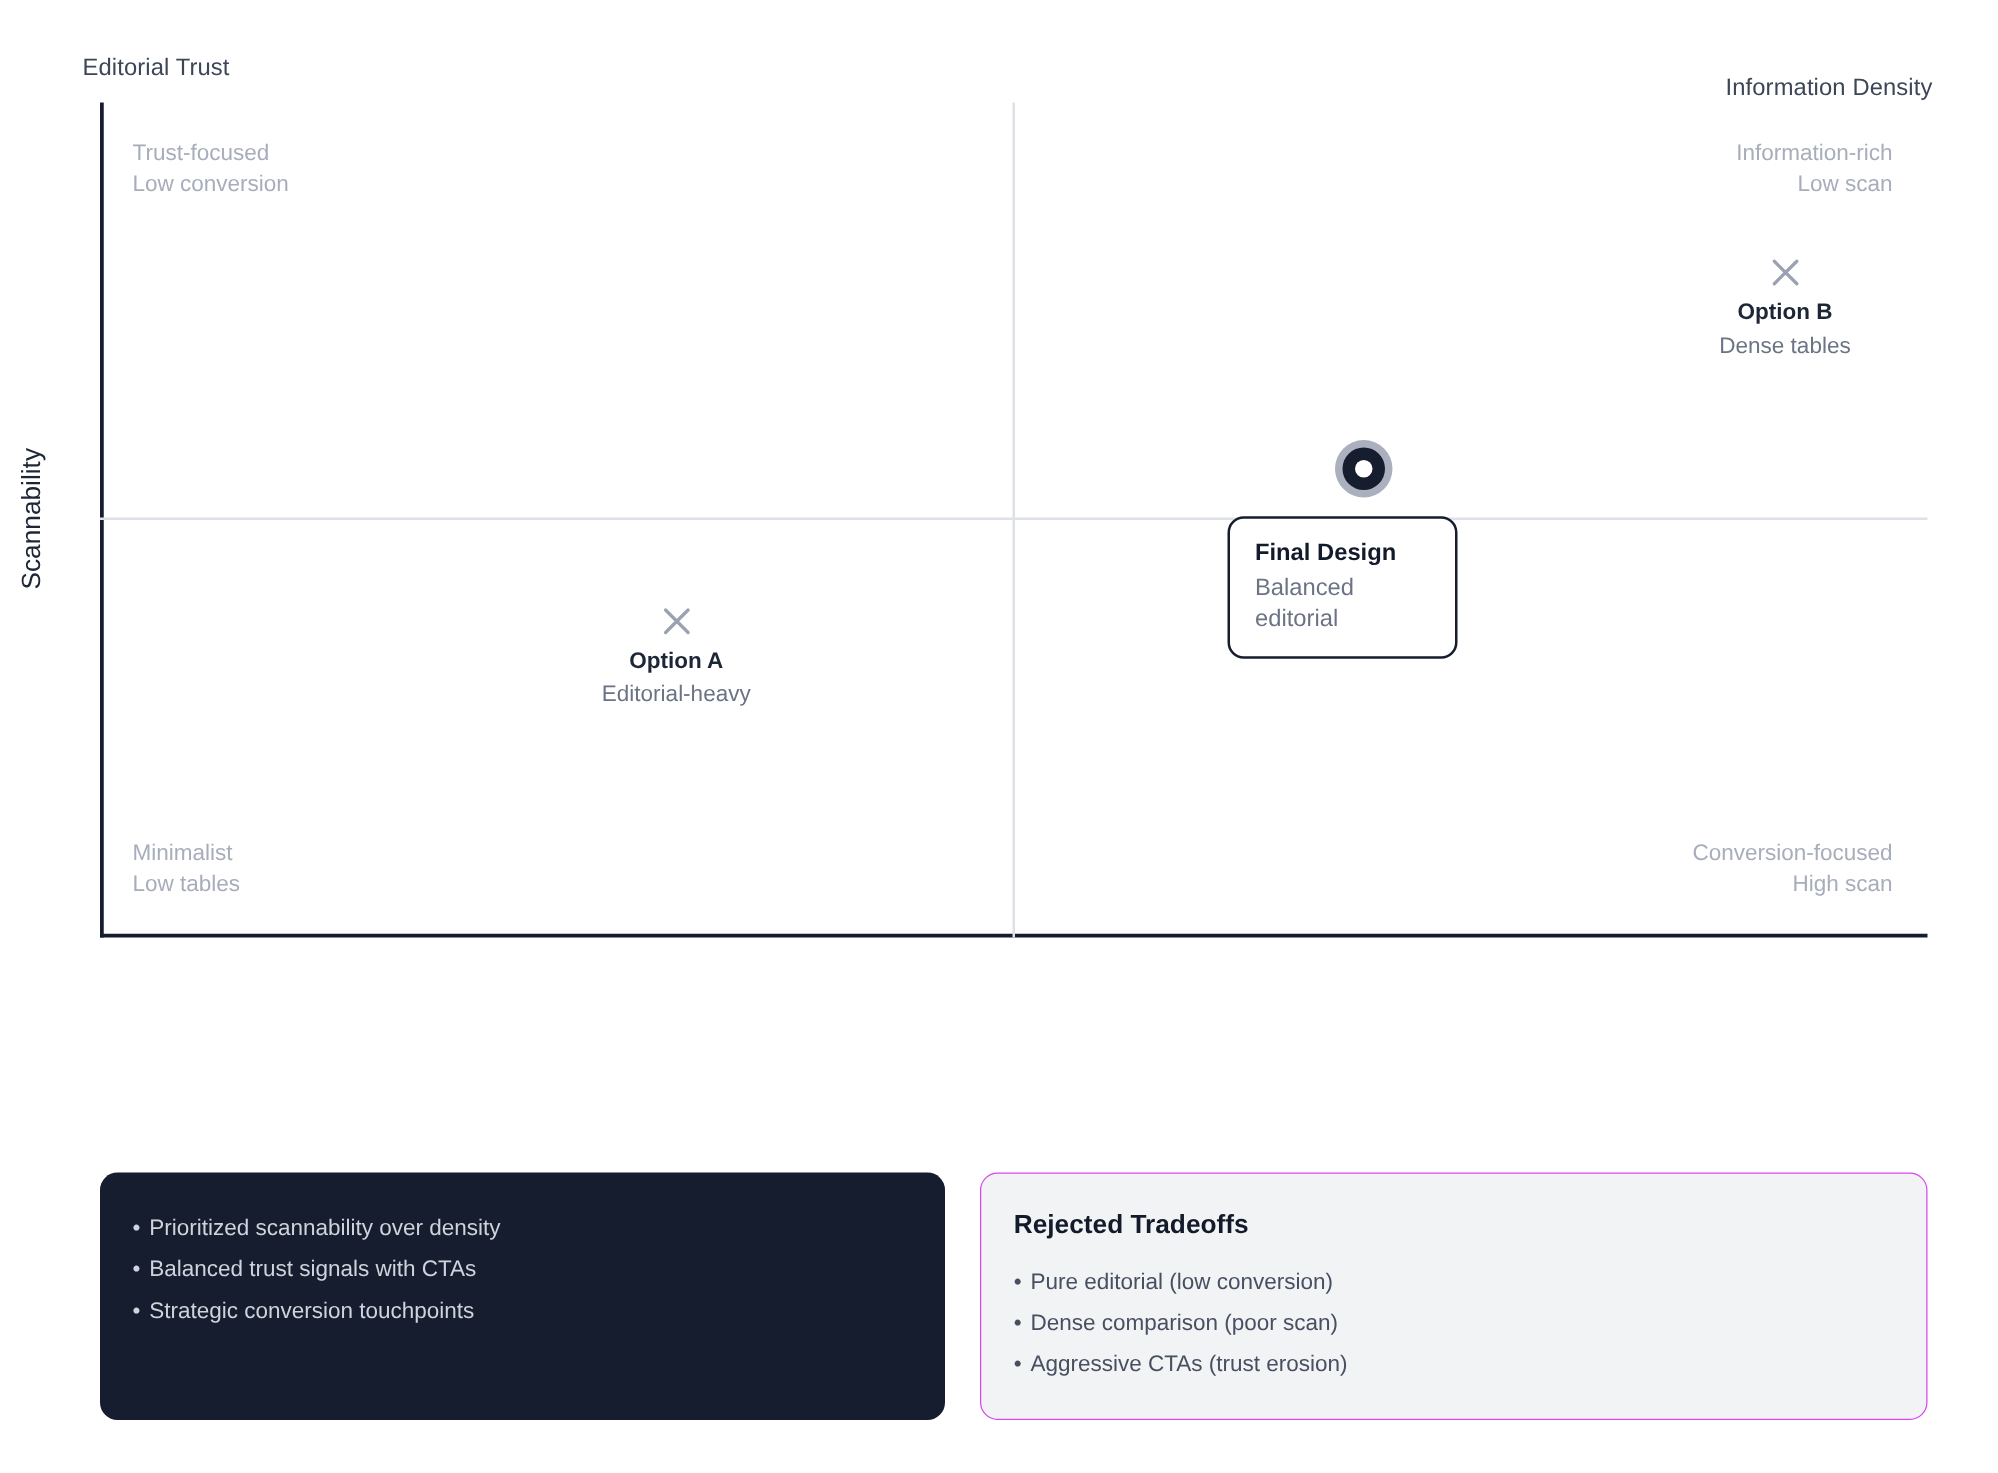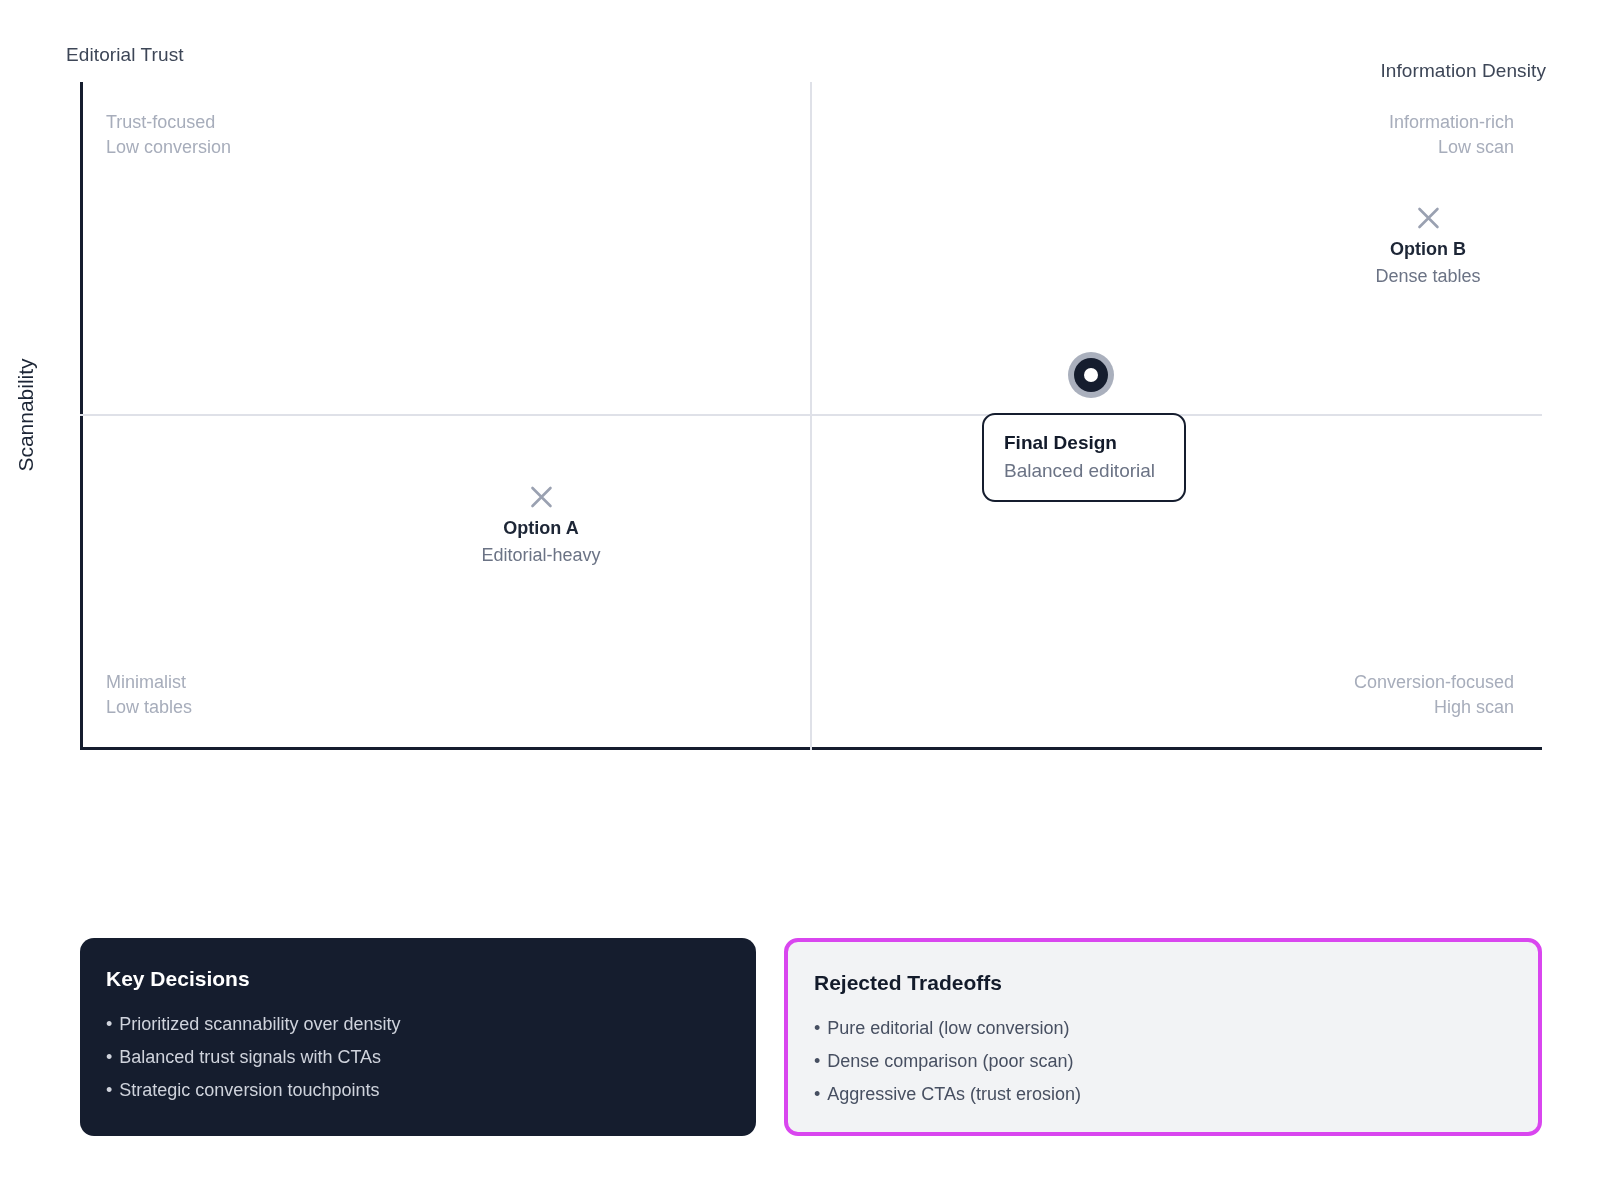--- a/index.html
+++ b/index.html
@@ -88,21 +88,21 @@
   #final-design-marker .ring-core {
     width: 14px; height: 14px;
     border-radius: 50%;
     background: #ffffff;
   }
 
   
   #final-design-tooltip {
     position: absolute;
     left: 902px; top: 331px;
-    width: 204px;
+    width: 184px;
     background: #ffffff;
     border: 2.5px solid #151d2e;
     border-radius: 13px;
     padding: 16px 20px 17px;
   }
   #final-design-tooltip .tip-title {
     font-size: 19px; font-weight: 700;
     color: #131b2b; line-height: 24px;
   }
   #final-design-tooltip .tip-sub {
@@ -138,21 +138,21 @@
     border-radius: 14px;
     padding: 28px 26px 26px;
   }
   #key-decisions-card {
     width: 676px;
     background: #151d2e;
   }
   #rejected-tradeoffs-card {
     width: 758px;
     background: #f2f3f5;
-    border: 4px solid #d946ef;
+    border: 1px solid #d946ef;
   }
   .card-title {
     font-size: 21px; font-weight: 700;
     line-height: 26px; margin-bottom: 16px;
   }
   #key-decisions-card .card-title { color: #ffffff; }
   #rejected-tradeoffs-card .card-title { color: #131b2b; }
   .card-list { list-style: none; }
   .card-list li {
     font-size: 18px; line-height: 33px;
@@ -220,21 +220,20 @@
       <div class="tip-title">Final Design</div>
       <div class="tip-sub">Balanced editorial</div>
     </div>
   </div>
 
   <div id="y-axis-title">Scannability</div>
 
   <div id="cards-row">
 
     <div id="key-decisions-card" class="info-card">
-      <div class="card-title">Key Decisions</div>
       <ul class="card-list">
         <li><span class="bullet">•</span><span>Prioritized scannability over density</span></li>
         <li><span class="bullet">•</span><span>Balanced trust signals with CTAs</span></li>
         <li><span class="bullet">•</span><span>Strategic conversion touchpoints</span></li>
       </ul>
     </div>
 
     <div id="rejected-tradeoffs-card" class="info-card">
       <div class="card-title">Rejected Tradeoffs</div>
       <ul class="card-list">

